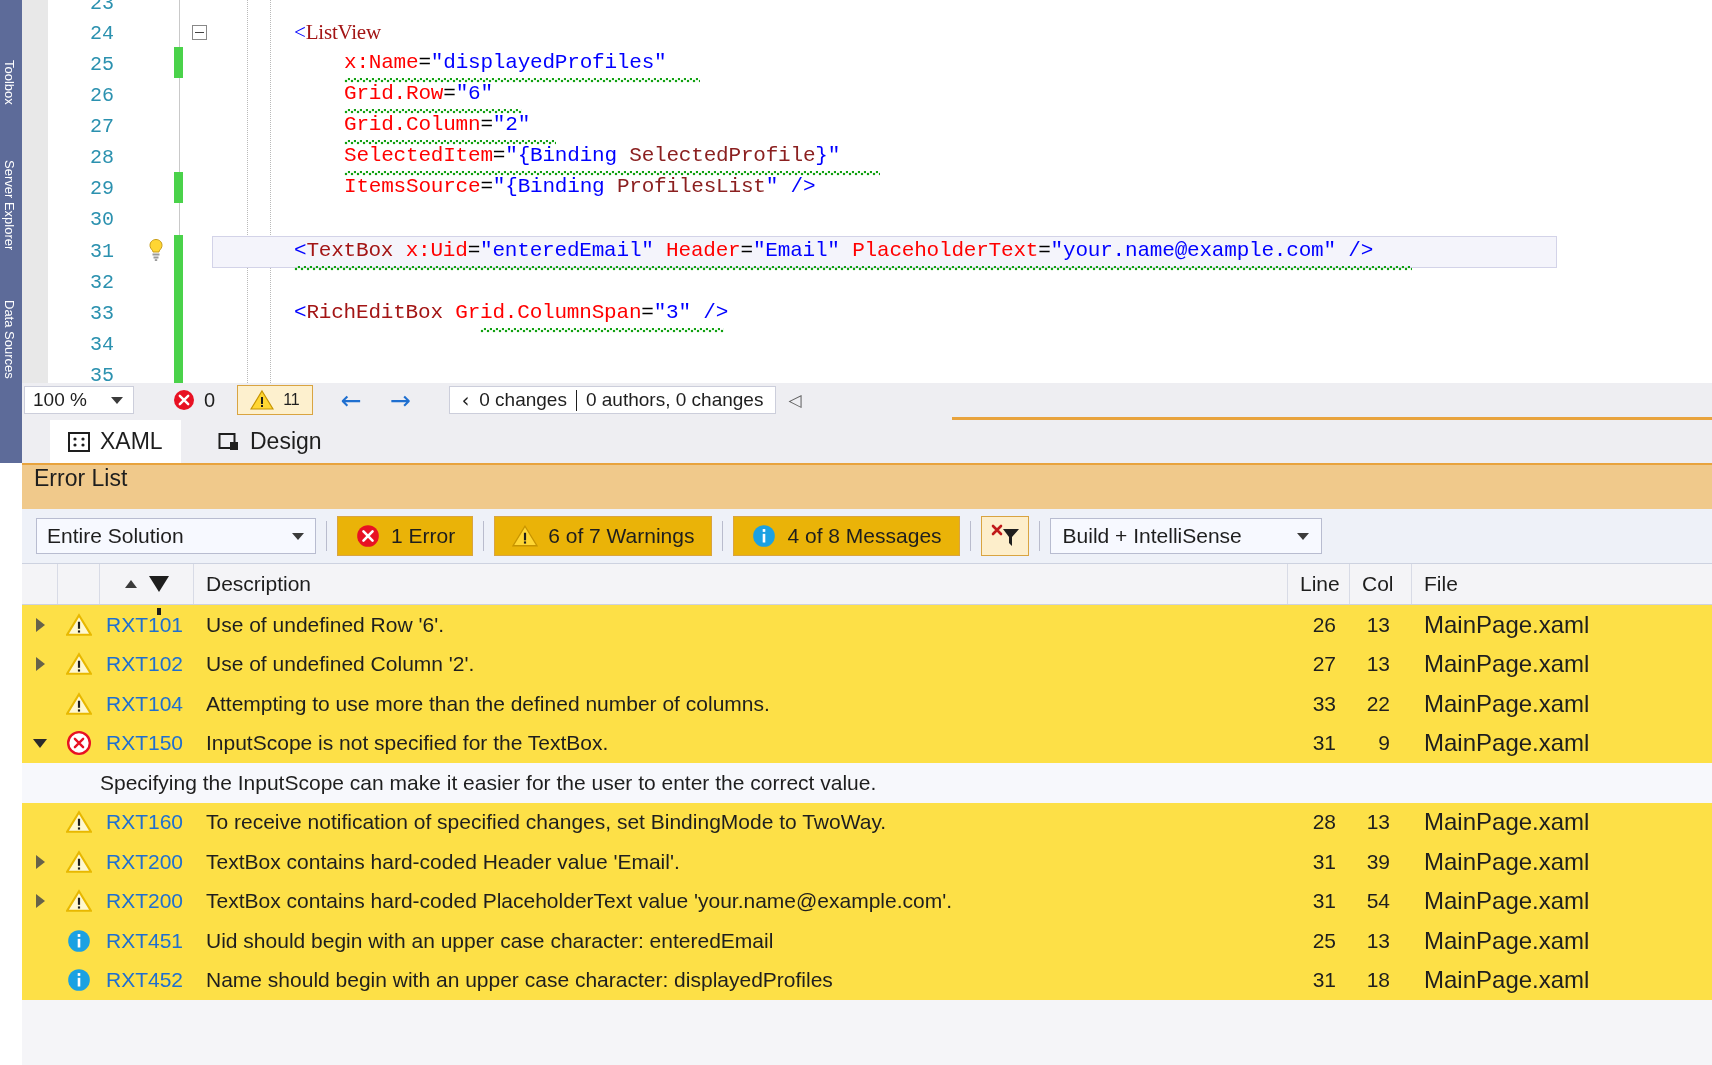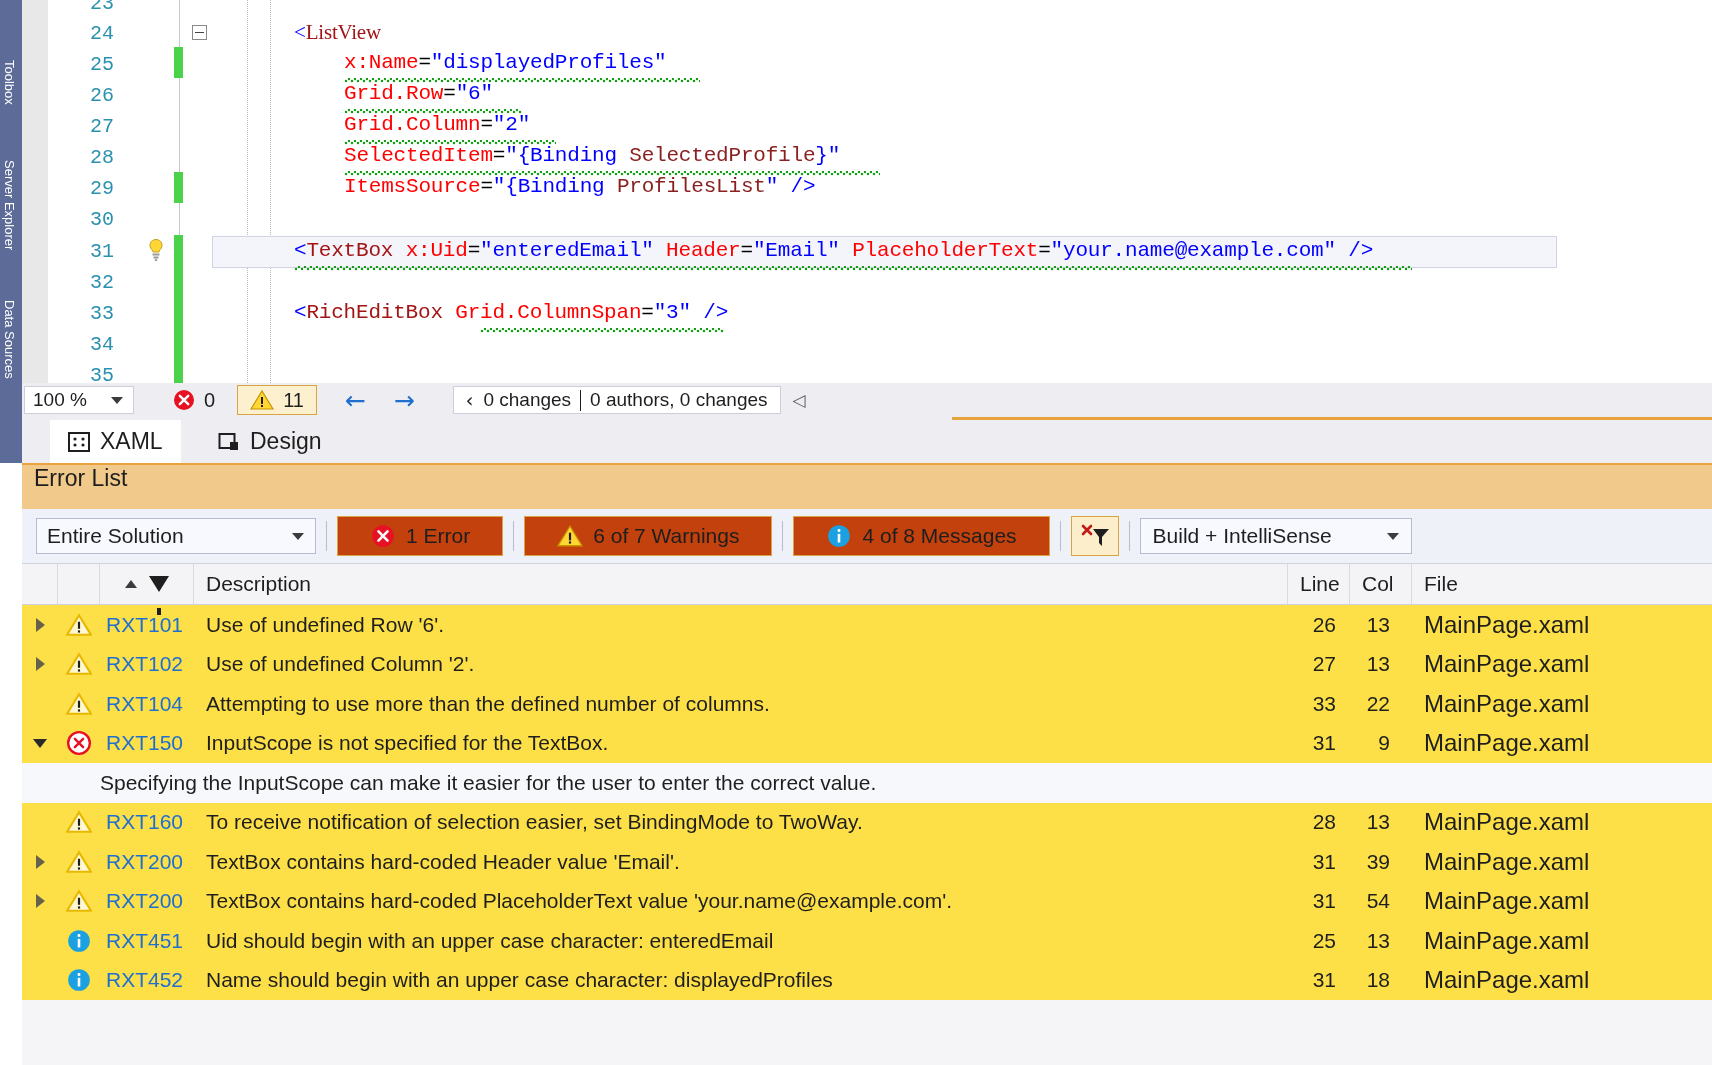--- a/index.html
+++ b/index.html
@@ -96,21 +96,21 @@
   .zoom-combo .ar{
     width:0;height:0;border-left:6px solid transparent;border-right:6px solid transparent;
     border-top:7px solid #3b3b3b;margin-right:10px;
   }
   .err-chip{margin-left:38px;display:flex;align-items:center;}
   .err-chip .num{font-size:20px;color:#1e1e1e;margin-left:8px;}
   .warn-chip{
     margin-left:22px;display:flex;align-items:center;
     background:#fdf0ce;border:1px solid #d9a441;height:30px;padding:0 12px;box-sizing:border-box;
   }
-  .warn-chip .num{font-size:20px;color:#1e1e1e;margin-left:9px;}
+  .warn-chip .num{font-size:16px;color:#1e1e1e;margin-left:9px;}
   .nav-arrow{font-size:25px;color:#1f6fd0;margin-left:28px;font-family:"DejaVu Sans",sans-serif;line-height:1;}
   .changes-box{
     margin-left:38px;height:28px;background:#ffffff;border:1px solid #cccedb;
     display:flex;align-items:center;padding:0 12px;box-sizing:border-box;
   }
   .changes-box .chev{color:#1e1e1e;font-size:19px;margin-right:10px;font-family:"DejaVu Sans",sans-serif;}
   .changes-box .txt{font-size:19px;color:#1e1e1e;}
   .changes-box .sep{
     width:1px;height:21px;background:#1e1e1e;margin:0 9px;
   }
@@ -153,22 +153,22 @@
     width:280px;height:36px;background:#f7f9ff;border:1px solid #b8bcd0;
     display:flex;align-items:center;box-sizing:border-box;
   }
   .sol-combo .v{flex:1;font-size:21px;color:#1e1e1e;padding-left:10px;}
   .sol-combo .ar{
     width:0;height:0;border-left:6px solid transparent;border-right:6px solid transparent;
     border-top:7px solid #3b3b3b;margin-right:11px;
   }
   .vdiv{width:1px;height:30px;background:#b9bccd;margin:0 10px;}
   .tb-chip{
-    height:40px;background:#c2410c;border:1px solid #d9a441;display:flex;align-items:center;
-    padding:0 32px;box-sizing:border-box;
+    height:40px;background:#eab308;border:1px solid #d9a441;display:flex;align-items:center;
+    padding:0 17px;box-sizing:border-box;
   }
   .tb-chip .lbl{font-size:21px;color:#1e1e1e;margin-left:10px;}
   .icon-chip{
     width:48px;height:40px;background:#fdeecb;border:1px solid #d9a441;
     display:flex;align-items:center;justify-content:center;box-sizing:border-box;
   }
   .build-combo{
     width:272px;height:36px;background:#f7f9ff;border:1px solid #b8bcd0;
     display:flex;align-items:center;box-sizing:border-box;
   }
@@ -507,21 +507,21 @@
         <div class="erow">
           <div class="c-exp"></div>
           <div class="c-ico">
             <svg width="26" height="24" viewBox="0 0 24 22">
               <path d="M12 2 L23 20 L1 20 Z" fill="#fff8d0" stroke="#e8b800" stroke-width="2"></path>
               <rect x="11" y="8" width="2" height="6.5" fill="#1e1e1e"></rect>
               <rect x="11" y="16" width="2" height="2" fill="#1e1e1e"></rect>
             </svg>
           </div>
           <div class="c-code">RXT160</div>
-          <div class="c-desc">To receive notification of selection easier, set BindingMode to TwoWay.</div>
+          <div class="c-desc">To receive notification of specified changes, set BindingMode to TwoWay.</div>
           <div class="c-line">28</div>
           <div class="c-col">13</div>
           <div class="c-file">MainPage.xaml</div>
         </div>
         <div class="erow">
           <div class="c-exp">
             <span class="tri-right"></span>
           </div>
           <div class="c-ico">
             <svg width="26" height="24" viewBox="0 0 24 22">

